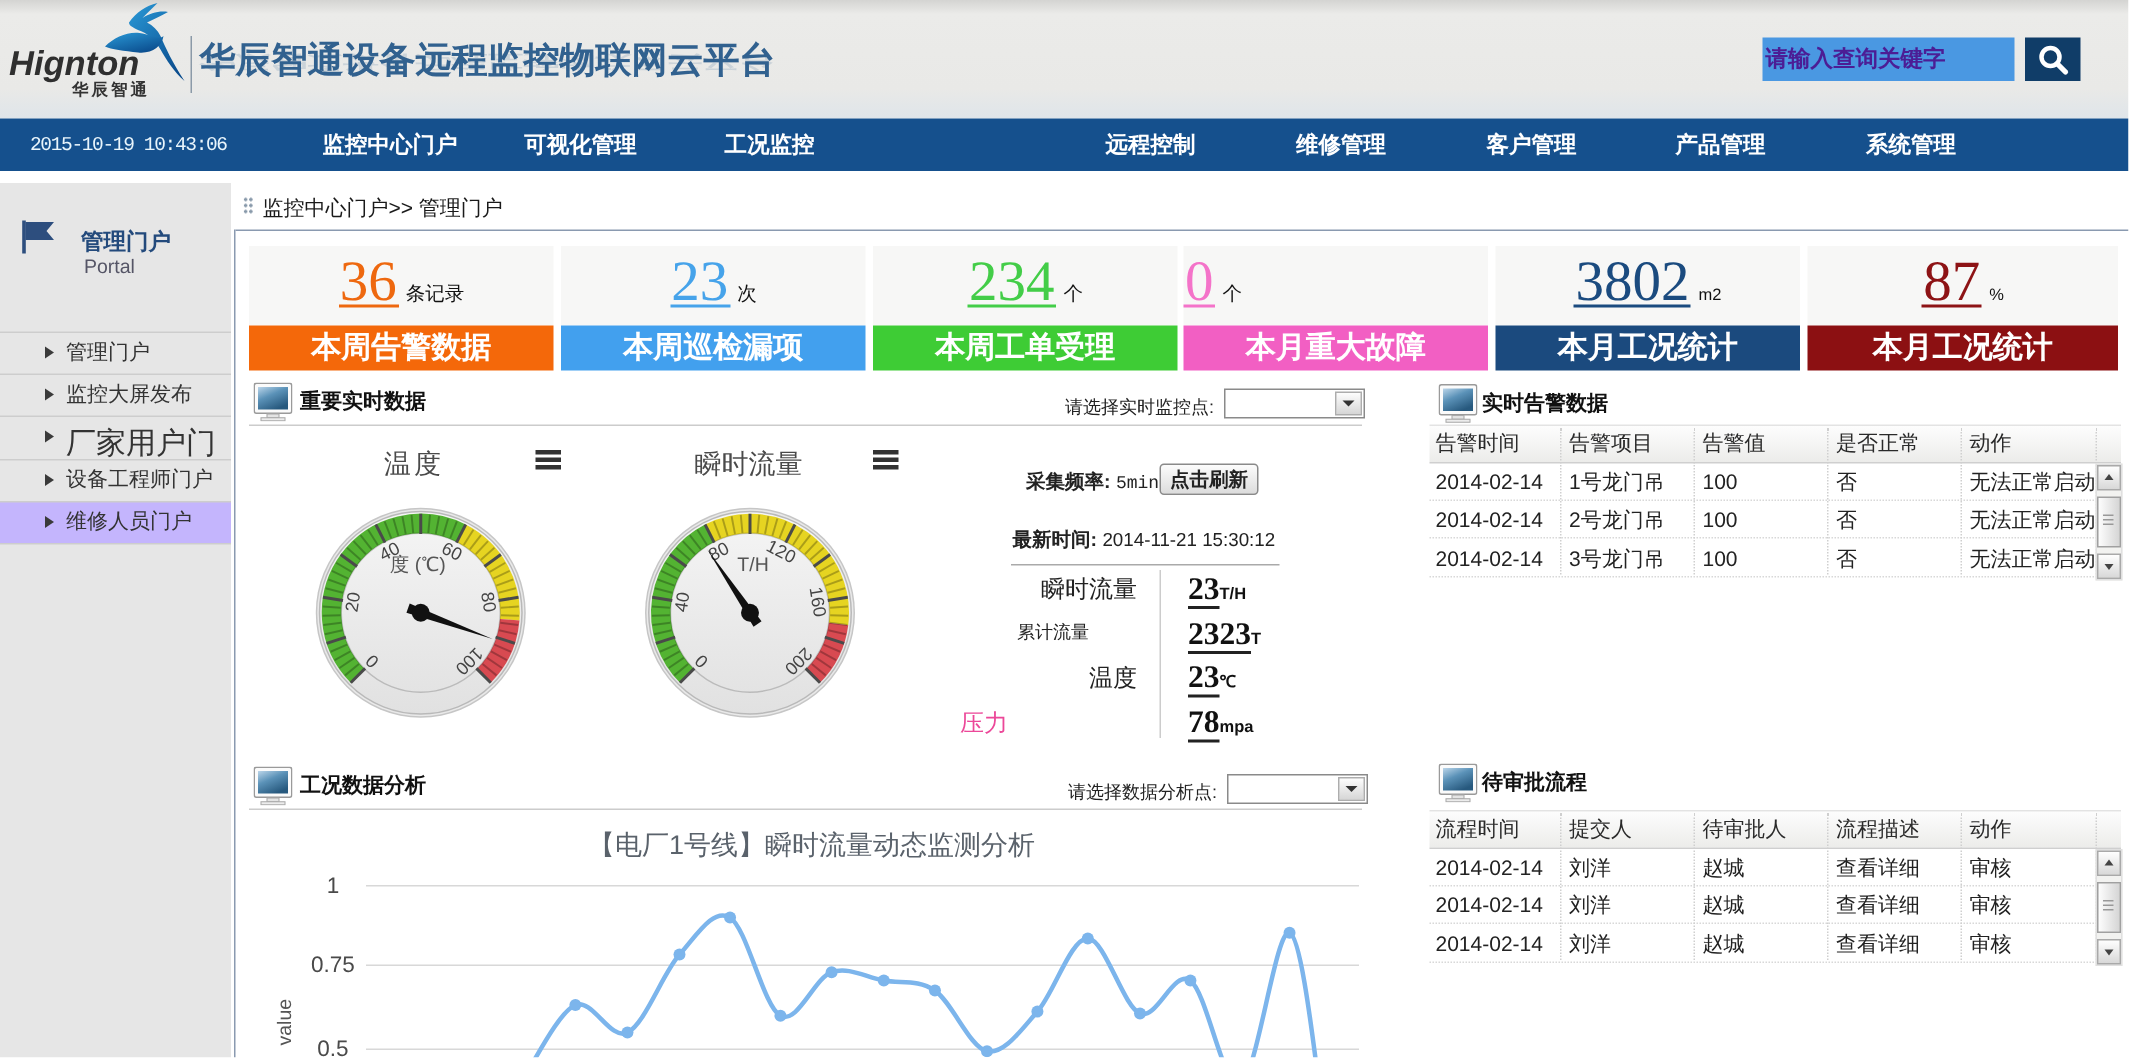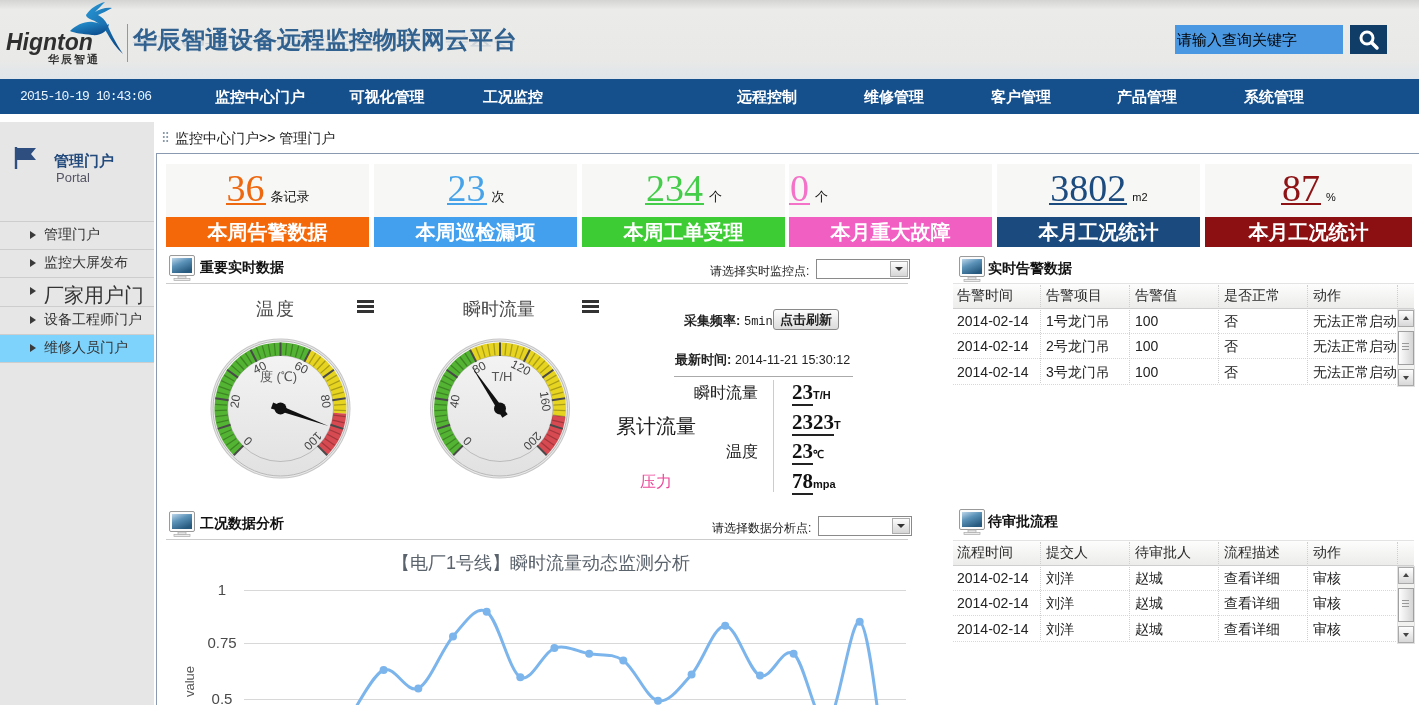--- a/index.html
+++ b/index.html
@@ -25,21 +25,21 @@
 <g fill="url(#dg)">
 <path d="M24 14 C29 7 35 3 43 1 C39 5 36 8 33 11 C38 8 44 6 50 7 C45 10 40 12 36 14 C40 16 43 19 45 23 C48 30 53 41 61 53 C54 47 49 39 45 32 C41 25 36 21 30 19 C26 17 24 16 24 14 Z"></path>
 <path d="M8 30 C14 24 23 20 31 21 C39 22 44 26 47 23 C46 30 39 35 30 34 C21 33 12 32 8 30 Z"></path>
 </g>
   </svg>
 <div class="abs" style="left:6px;top:30px;font-size:23px;line-height:24px;font-weight:bold;font-style:italic;color:#2f2f2f;letter-spacing:0px">Hignton</div>
 <div class="abs" style="left:48px;top:52px;font-size:11px;font-weight:bold;color:#333;letter-spacing:2px">华辰智通</div>
 <div class="abs" style="left:127px;top:24px;width:1px;height:38px;background:#8b9aa8"></div>
 <div class="abs" style="left:133px;top:24px;font-size:24px;font-weight:bold;color:#31618f">华辰智通设备远程监控物联网云平台</div>
 <div class="abs" style="left:133px;top:49px;font-size:24px;font-weight:bold;color:#31618f;transform:scaleY(-0.5);transform-origin:top;opacity:0.16">华辰智通设备远程监控物联网云平台</div>
-<div class="abs" style="left:1175px;top:25px;width:168px;height:29px;background:#4a98e2;color:#000000;font-weight:normal;font-size:15px;line-height:29px;padding-left:2px;box-sizing:border-box">请输入查询关键字</div>
+<div class="abs" style="left:1175px;top:25px;width:168px;height:29px;background:#4a98e2;color:#4c1d95;font-weight:bold;font-size:15px;line-height:29px;padding-left:2px;box-sizing:border-box">请输入查询关键字</div>
 <div class="abs" style="left:1350px;top:25px;width:37px;height:29px;background:#103d68;text-align:center;padding-top:4px;box-sizing:border-box"><svg width="22" height="22" viewBox="0 0 22 22">
       <circle cx="9" cy="9" r="6" fill="none" stroke="#fff" stroke-width="3"></circle>
       <line x1="13.5" y1="13.5" x2="19" y2="19" stroke="#fff" stroke-width="3.5" stroke-linecap="round"></line>
     </svg></div>
 
 <div class="abs" style="left:0;top:79px;width:1419px;height:35px;background:#15508d">
 <div style="position:absolute;left:20px;top:0;line-height:35px;color:#e9f5fc;font-size:13px;letter-spacing:-0.9px;font-family:'Liberation Mono',monospace">2015-10-19 10:43:06</div>
 <div style="position:absolute;left:324px;top:0;width:126px;text-align:center;line-height:35px;color:#fff;font-weight:bold;font-size:15px">可视化管理</div>
     <div style="position:absolute;left:197px;top:0;width:126px;text-align:center;line-height:35px;color:#fff;font-weight:bold;font-size:15px">监控中心门户</div>
     <div style="position:absolute;left:450px;top:0;width:126px;text-align:center;line-height:35px;color:#fff;font-weight:bold;font-size:15px">工况监控</div>
@@ -69,21 +69,21 @@
 <div style="position:absolute;left:44px;top:4px;font-size:14px;color:#333">监控大屏发布</div>
   </div>
 <div style="position:absolute;left:0;top:277px;width:154px;height:28px;border-top:1px solid #cdcdcd;box-sizing:border-box;background:#e6e6e6">
 <div style="position:absolute;left:30px;top:9px;width:0;height:0;border-top:4px solid transparent;border-bottom:4px solid transparent;border-left:6px solid #3a3a3a"></div>
 <div style="position:absolute;left:44px;top:4px;font-size:20px;color:#333">厂家用户门户</div>
   </div>
 <div style="position:absolute;left:0;top:306px;width:154px;height:28px;border-top:1px solid #cdcdcd;box-sizing:border-box;background:#e6e6e6">
 <div style="position:absolute;left:30px;top:9px;width:0;height:0;border-top:4px solid transparent;border-bottom:4px solid transparent;border-left:6px solid #3a3a3a"></div>
 <div style="position:absolute;left:44px;top:4px;font-size:14px;color:#333">设备工程师门户</div>
   </div>
-<div style="position:absolute;left:0;top:334px;width:154px;height:28px;border-top:1px solid #cdcdcd;box-sizing:border-box;background:#7dd3fc">
+<div style="position:absolute;left:0;top:334px;width:154px;height:28px;border-top:1px solid #cdcdcd;box-sizing:border-box;background:#c4b5fd">
 <div style="position:absolute;left:30px;top:9px;width:0;height:0;border-top:4px solid transparent;border-bottom:4px solid transparent;border-left:6px solid #3a3a3a"></div>
 <div style="position:absolute;left:44px;top:4px;font-size:14px;color:#333">维修人员门户</div>
   </div>
 <div class="abs" style="left:0;top:362px;width:154px;border-top:1px solid #cdcdcd"></div>
 
 <div class="abs" style="left:162px;top:131px;width:7px;height:12px;background-image:radial-gradient(circle,#8899aa 1px,transparent 1.2px);background-size:3.5px 4px"></div>
 <div class="abs" style="left:175px;top:130px;font-size:14px;color:#1a1a1a">监控中心门户&gt;&gt; 管理门户</div>
 
 <div style="position:absolute;left:166px;top:164px;width:203px;height:53px;background:#f7f7f6;text-align:center;padding-top:9px;box-sizing:border-box">
 <span style="display:inline-block;font-family:'Liberation Serif',serif;font-size:38px;line-height:30px;color:#ee680f;border-bottom:2px solid #ee680f;padding:0 1px">36</span><span style="display:inline-block;font-size:13px;color:#111;margin-left:5px">条记录</span></div>
@@ -274,21 +274,21 @@
     </g>
   </svg>
 
 <div class="abs" style="left:684px;top:312px;font-size:13px;font-weight:bold;color:#222">采集频率: <span style="font-weight:normal;font-family:'Liberation Mono',monospace;font-size:12px">5min</span></div>
 <div class="abs" style="left:773px;top:309px;width:64px;height:19px;background:linear-gradient(#fcfcfc,#dcdcdc);border:1px solid #8a8a8a;border-radius:3px;text-align:center;line-height:19px;font-size:13px;font-weight:bold;color:#222">点击刷新</div>
 <div class="abs" style="left:675px;top:351px;font-size:13px;font-weight:bold;color:#222">最新时间: <span style="font-weight:normal;font-size:12.5px">2014-11-21 15:30:12</span></div>
 <div class="abs" style="left:674px;top:376px;width:179px;height:1px;background:#aaa"></div>
 <div class="abs" style="left:773px;top:380px;width:1px;height:112px;background:#ccc"></div>
 <div style="position:absolute;left:640px;top:383px;width:118px;text-align:right;font-size:16px;color:#222">瞬时流量</div>
 <div style="position:absolute;left:792px;top:380px"><span style="font-family:'Liberation Serif',serif;font-weight:bold;font-size:21px;color:#111;border-bottom:2px solid #222">23</span><span style="font-size:11px;font-weight:bold;color:#111">T/H</span></div>
-<div style="position:absolute;left:616px;top:413px;width:118px;text-align:left;font-size:20px;color:#222">累计流量</div>
+<div style="position:absolute;left:643px;top:413px;width:118px;text-align:center;font-size:12px;color:#222">累计流量</div>
 <div style="position:absolute;left:792px;top:410px"><span style="font-family:'Liberation Serif',serif;font-weight:bold;font-size:21px;color:#111;border-bottom:2px solid #222">2323</span><span style="font-size:11px;font-weight:bold;color:#111">T</span></div>
 <div style="position:absolute;left:640px;top:442px;width:118px;text-align:right;font-size:16px;color:#222">温度</div>
 <div style="position:absolute;left:792px;top:439px"><span style="font-family:'Liberation Serif',serif;font-weight:bold;font-size:21px;color:#111;border-bottom:2px solid #222">23</span><span style="font-size:11px;font-weight:bold;color:#111">℃</span></div>
 <div style="position:absolute;left:640px;top:472px;width:118px;text-align:left;font-size:16px;color:#ec4899">压力</div>
 <div style="position:absolute;left:792px;top:469px"><span style="font-family:'Liberation Serif',serif;font-weight:bold;font-size:21px;color:#111;border-bottom:2px solid #222">78</span><span style="font-size:11px;font-weight:bold;color:#111">mpa</span></div>
 
 <svg width="26" height="26" style="position:absolute;left:959px;top:256px">
 <rect x="0.5" y="0.5" width="25" height="20" rx="1.5" fill="#fbfbfb" stroke="#9a9a9a"></rect>
 <rect x="3" y="3" width="20" height="15" fill="url(#scr)"></rect>
 <rect x="9" y="21" width="8" height="2.5" fill="#e4e4e4" stroke="#aaa" stroke-width="0.7"></rect>

